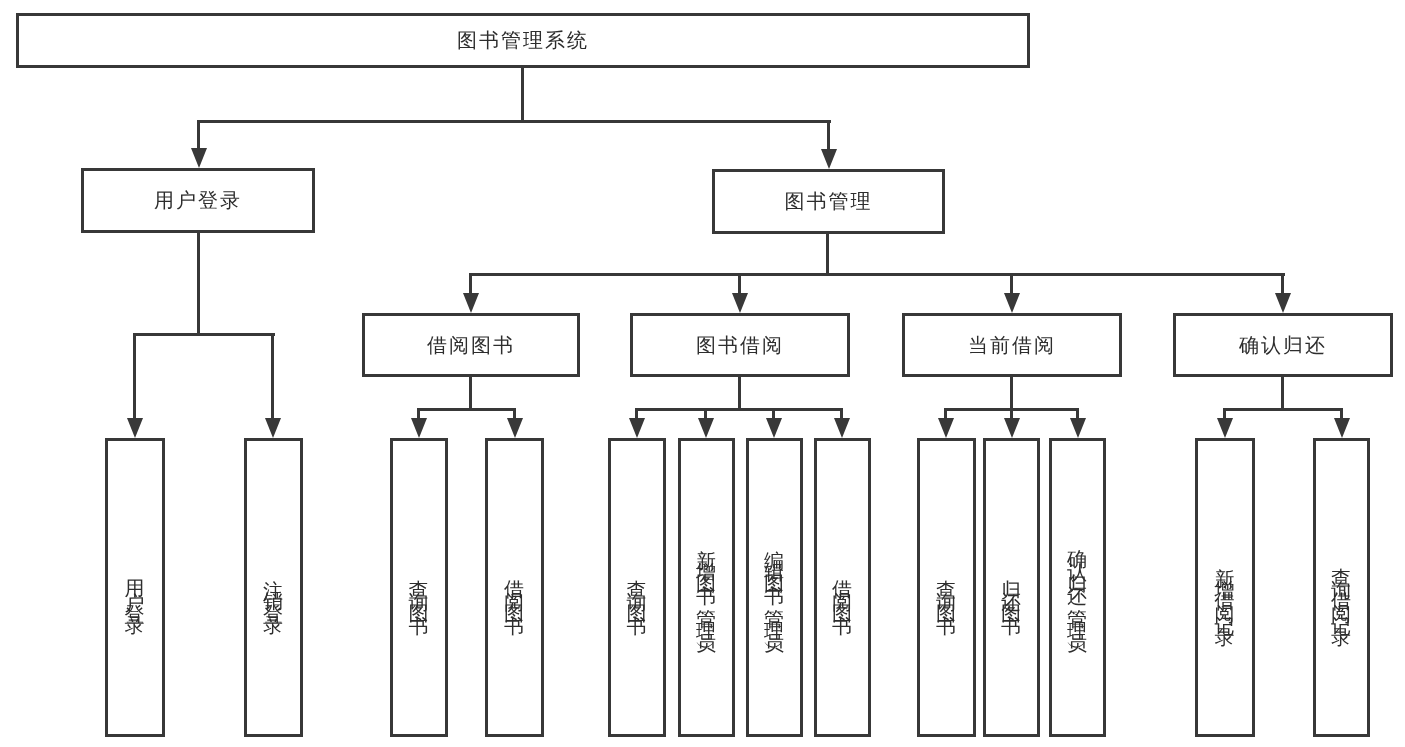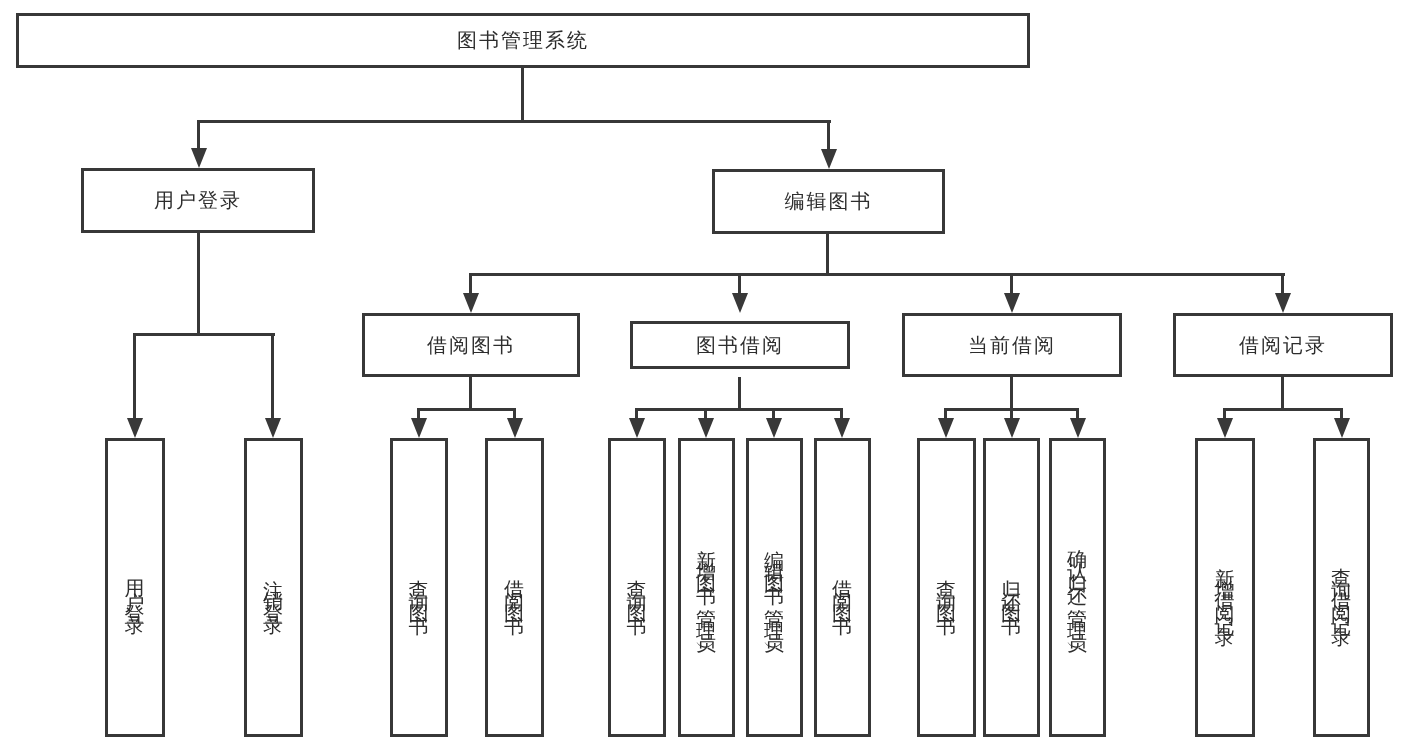--- a/index.html
+++ b/index.html
@@ -31,21 +31,21 @@
   <i class="h" style="left:199px;top:120px;width:632px;"></i>
   <i class="v" style="left:197px;top:120px;height:32px;"></i>
   <i class="ah" style="left:191px;top:148px;"></i>
   <i class="v" style="left:827px;top:120px;height:33px;"></i>
   <i class="ah" style="left:821px;top:149px;"></i>
 
   <div class="box" style="left:81px;top:168px;width:234px;height:65px;">
     <span class="hlabel">用户登录</span>
   </div>
   <div class="box" style="left:712px;top:169px;width:233px;height:65px;">
-    <span class="hlabel">编辑图书</span>
+    <span class="hlabel">图书管理</span>
   </div>
 
   <i class="v" style="left:197px;top:233px;height:100px;"></i>
   <i class="h" style="left:135px;top:333px;width:140px;"></i>
   <i class="v" style="left:133px;top:333px;height:87px;"></i>
   <i class="ah" style="left:127px;top:418px;"></i>
   <i class="v" style="left:271px;top:333px;height:87px;"></i>
   <i class="ah" style="left:265px;top:418px;"></i>
 
   <i class="v" style="left:826px;top:234px;height:39px;"></i>
@@ -55,28 +55,28 @@
   <i class="v" style="left:738px;top:273px;height:24px;"></i>
   <i class="ah" style="left:732px;top:293px;"></i>
   <i class="v" style="left:1010px;top:273px;height:24px;"></i>
   <i class="ah" style="left:1004px;top:293px;"></i>
   <i class="v" style="left:1281px;top:273px;height:24px;"></i>
   <i class="ah" style="left:1275px;top:293px;"></i>
 
   <div class="box" style="left:362px;top:313px;width:218px;height:64px;">
     <span class="hlabel">借阅图书</span>
   </div>
-  <div class="box" style="left:630px;top:321px;width:220px;height:48px;">
+  <div class="box" style="left:630px;top:313px;width:220px;height:64px;">
     <span class="hlabel">图书借阅</span>
   </div>
   <div class="box" style="left:902px;top:313px;width:220px;height:64px;">
     <span class="hlabel">当前借阅</span>
   </div>
   <div class="box" style="left:1173px;top:313px;width:220px;height:64px;">
-    <span class="hlabel">借阅记录</span>
+    <span class="hlabel">确认归还</span>
   </div>
 
   <i class="v" style="left:469px;top:377px;height:31px;"></i>
   <i class="h" style="left:418px;top:408px;width:98px;"></i>
   <i class="v" style="left:417px;top:408px;height:12px;"></i>
   <i class="ah" style="left:411px;top:418px;"></i>
   <i class="v" style="left:513px;top:408px;height:12px;"></i>
   <i class="ah" style="left:507px;top:418px;"></i>
 
   <i class="v" style="left:738px;top:377px;height:31px;"></i>

